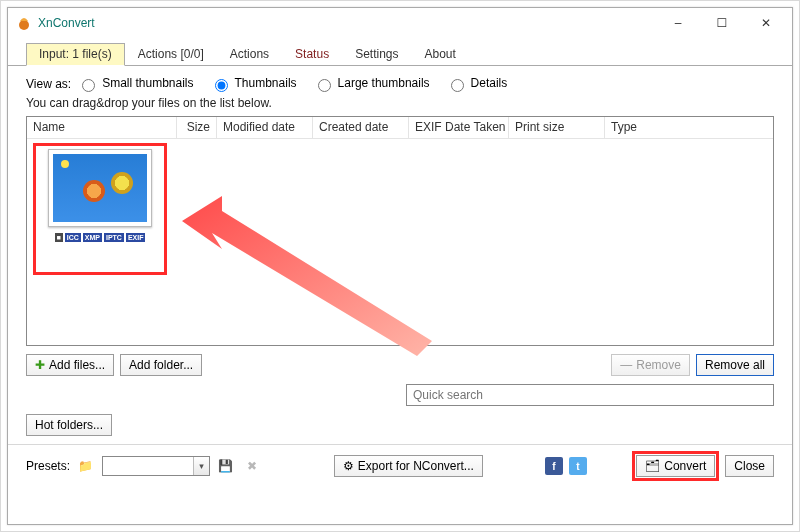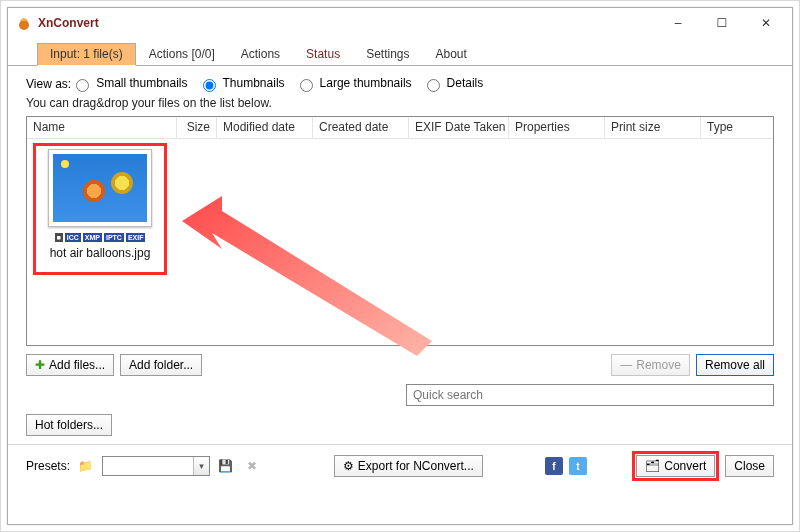--- a/index.html
+++ b/index.html
@@ -1,28 +1,28 @@
 <!DOCTYPE html>
 <html><head>
 <meta charset="utf-8">
 <style>
   * { box-sizing: border-box; font-family: "Segoe UI", Tahoma, sans-serif; font-size: 12px; }
   html,body { margin:0; padding:0; background:#fff; }
   .frame { width:800px; height:532px; margin:0 auto; border:1px solid #d9d9d9; background:#fff; position:relative; }
   .window { position:absolute; left:6px; top:6px; right:6px; bottom:6px; background:#fff; border:1px solid #aaa; box-shadow:0 0 2px rgba(0,0,0,.15); display:flex; flex-direction:column; }
   .titlebar { height:30px; display:flex; align-items:center; padding:0 4px 0 8px; }
   .title-icon { width:16px; height:16px; margin-right:6px; }
-  .title-text { flex:1; color:#7f1d1d;font-weight:bold; }
+  .title-text { flex:1; color:#0f766e; }
   .winbtn { width:44px; height:28px; display:flex; align-items:center; justify-content:center; color:#333; }
   .tabs { display:flex; padding:4px 18px 0 18px; border-bottom:1px solid #aaa; }
   .tab { padding:3px 12px 4px 12px; border:1px solid transparent; border-bottom:none; position:relative; top:1px; color:#333; cursor:default; }
-  .tab.active { border-color:#aaa; background:#fdba74; border-bottom:1px solid #fff;margin-left:11px; }
+  .tab.active { border-color:#aaa; background:#fef9c3; border-bottom:1px solid #fff; }
   .tab.dim { color:#7f1d1d; }
   .panel { flex:1; padding:10px 18px 6px 18px; display:flex; flex-direction:column; }
-  .row { display:flex; align-items:center; }
+  .row { display:flex; align-items:center; gap:6px; }
   .viewas { margin-bottom:4px; }
   .viewas label { display:flex; gap:4px; margin-right:10px; }
   .hint { color:#222; margin-bottom:6px; }
   .listbox { border:1px solid #888; position:relative; height:230px; background:#fff; }
   .header { display:flex; height:22px; }
   .hcell { border-right:1px solid #e4e4e4; border-bottom:1px solid #e4e4e4; padding:3px 6px; color:#333; white-space:nowrap; overflow:hidden; }
   .hcell.right { text-align:right; }
   .hcell.nr { border-right:none; }
   .thumbzone { position:relative; flex:1; height:calc(100% - 22px); }
   .thumb-sel { position:absolute; left:6px; top:4px; width:134px; height:132px; border:3px solid #ff2a2a; }
@@ -109,42 +109,40 @@
 
       <div class="hint">You can drag&amp;drop your files on the list below.</div>
 
       <div class="listbox">
         <div class="header">
           <div class="hcell" style="width:150px">Name</div>
           <div class="hcell right" style="width:40px">Size</div>
           <div class="hcell" style="width:96px">Modified date</div>
           <div class="hcell" style="width:96px">Created date</div>
           <div class="hcell" style="width:100px">EXIF Date Taken</div>
-          <div class="hcell" style="width:96px">Properties</div>
           <div class="hcell" style="width:96px">Print size</div>
           <div class="hcell nr" style="flex:1">Type</div>
         </div>
         <div class="thumbzone">
           <div class="thumb-sel"></div>
           <div class="thumb-card">
             <div class="ph-frame">
               <div class="ph-img">
                 <div class="sun"></div>
                   <div class="b1"></div>
                   <div class="b2"></div>
               </div>
             </div>
             <div class="tags">
               <span class="tag first">■</span>
               <span class="tag">ICC</span>
               <span class="tag">XMP</span>
               <span class="tag">IPTC</span>
               <span class="tag">EXIF</span>
             </div>
-            <div class="fname">hot air balloons.jpg</div>
           </div>
           <svg class="arrow" width="280" height="170">
             <defs>
                 <linearGradient id="ag" x1="0" y1="0" x2="1" y2="1">
                   <stop offset="0" stop-color="#ff4a4a"></stop>
                   <stop offset="1" stop-color="#ffb5a8"></stop>
                 </linearGradient>
               </defs>
             <polygon points="10,30 50,5 50,20 260,150 245,165 40,42 50,58" fill="url(#ag)"></polygon>
           </svg>

